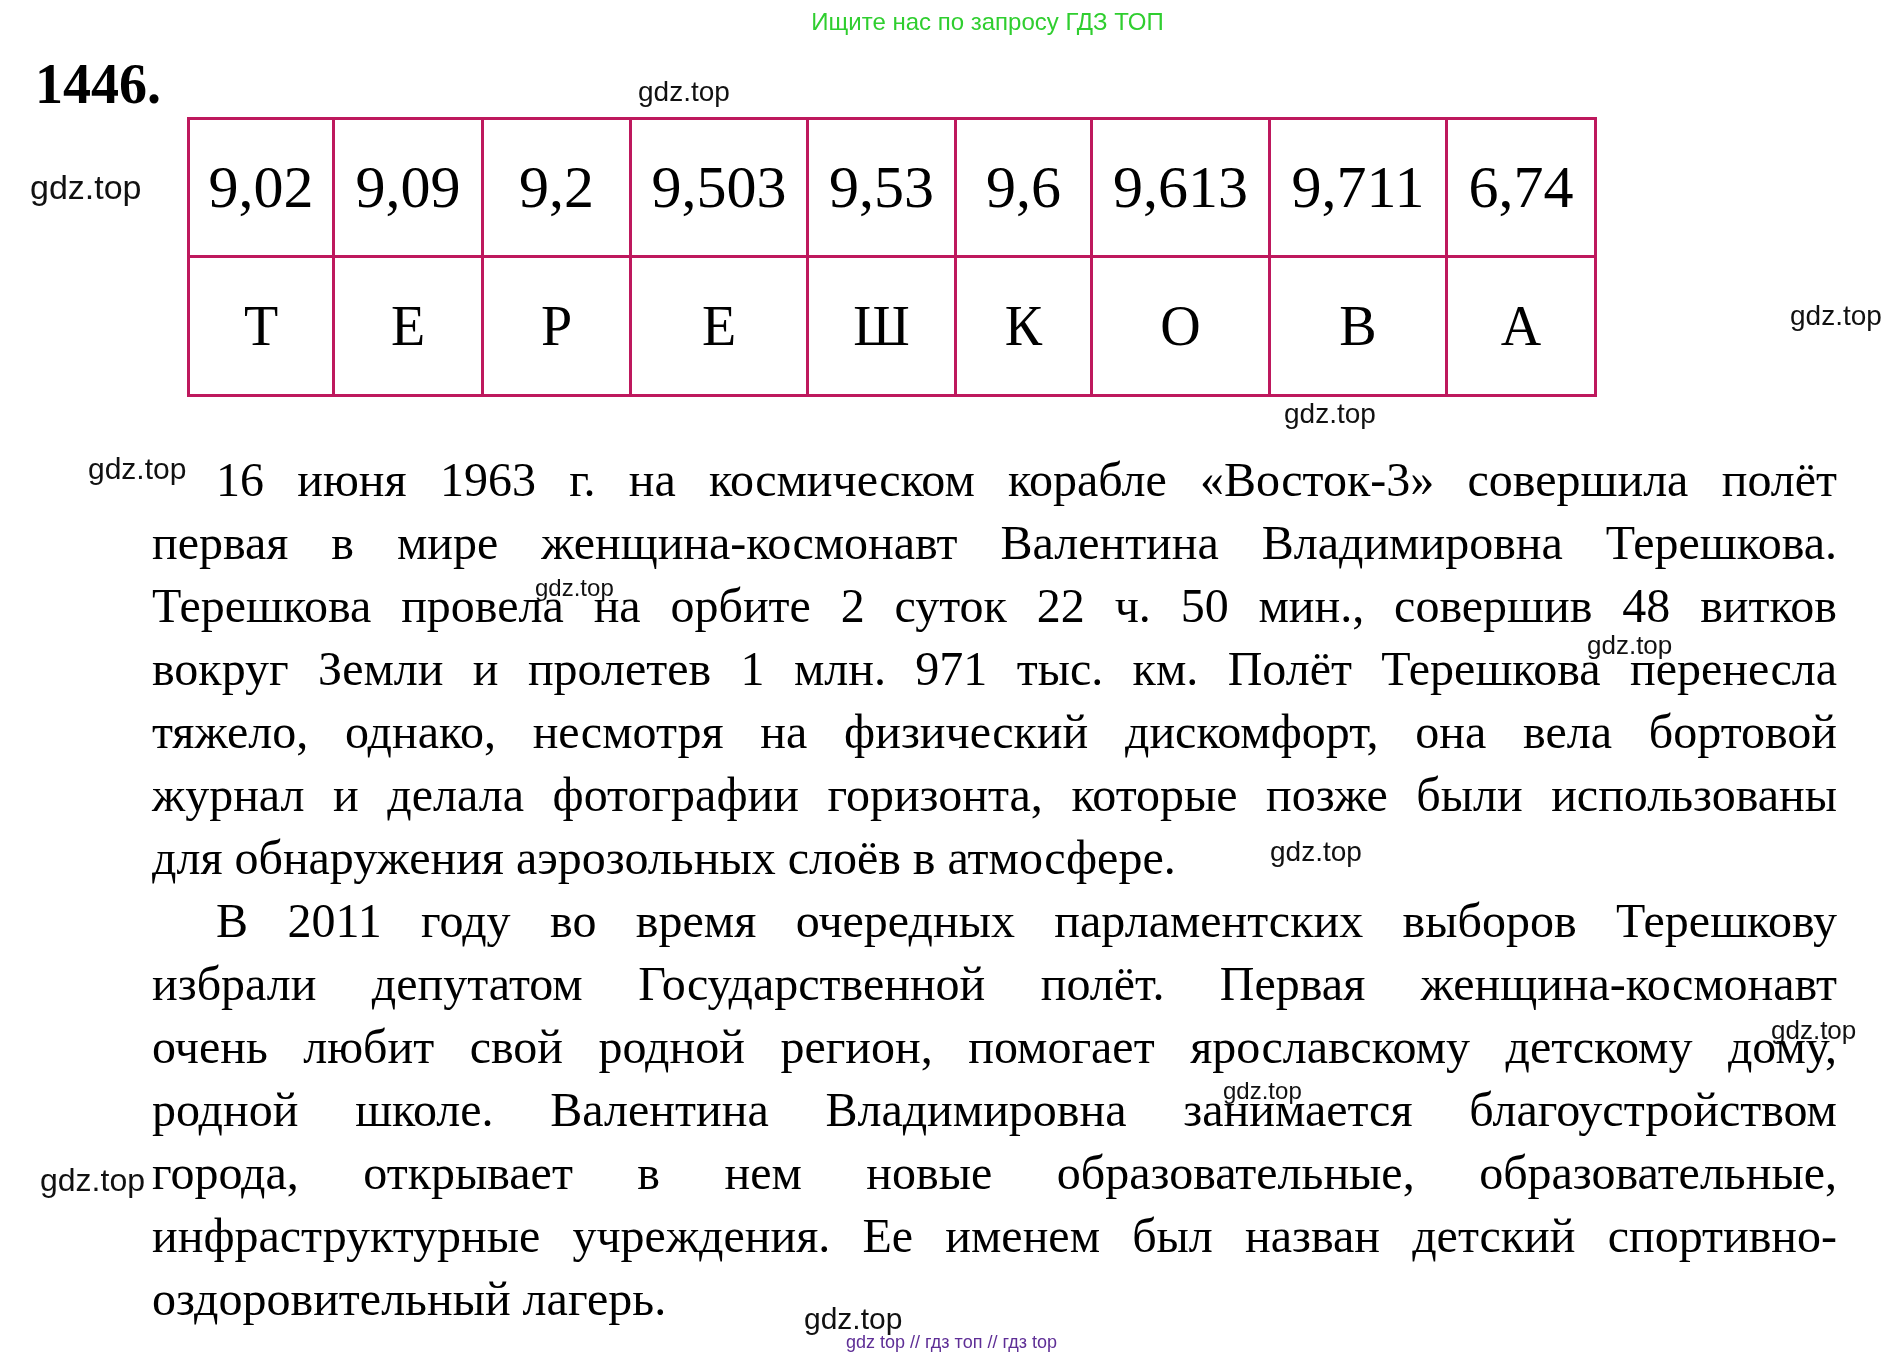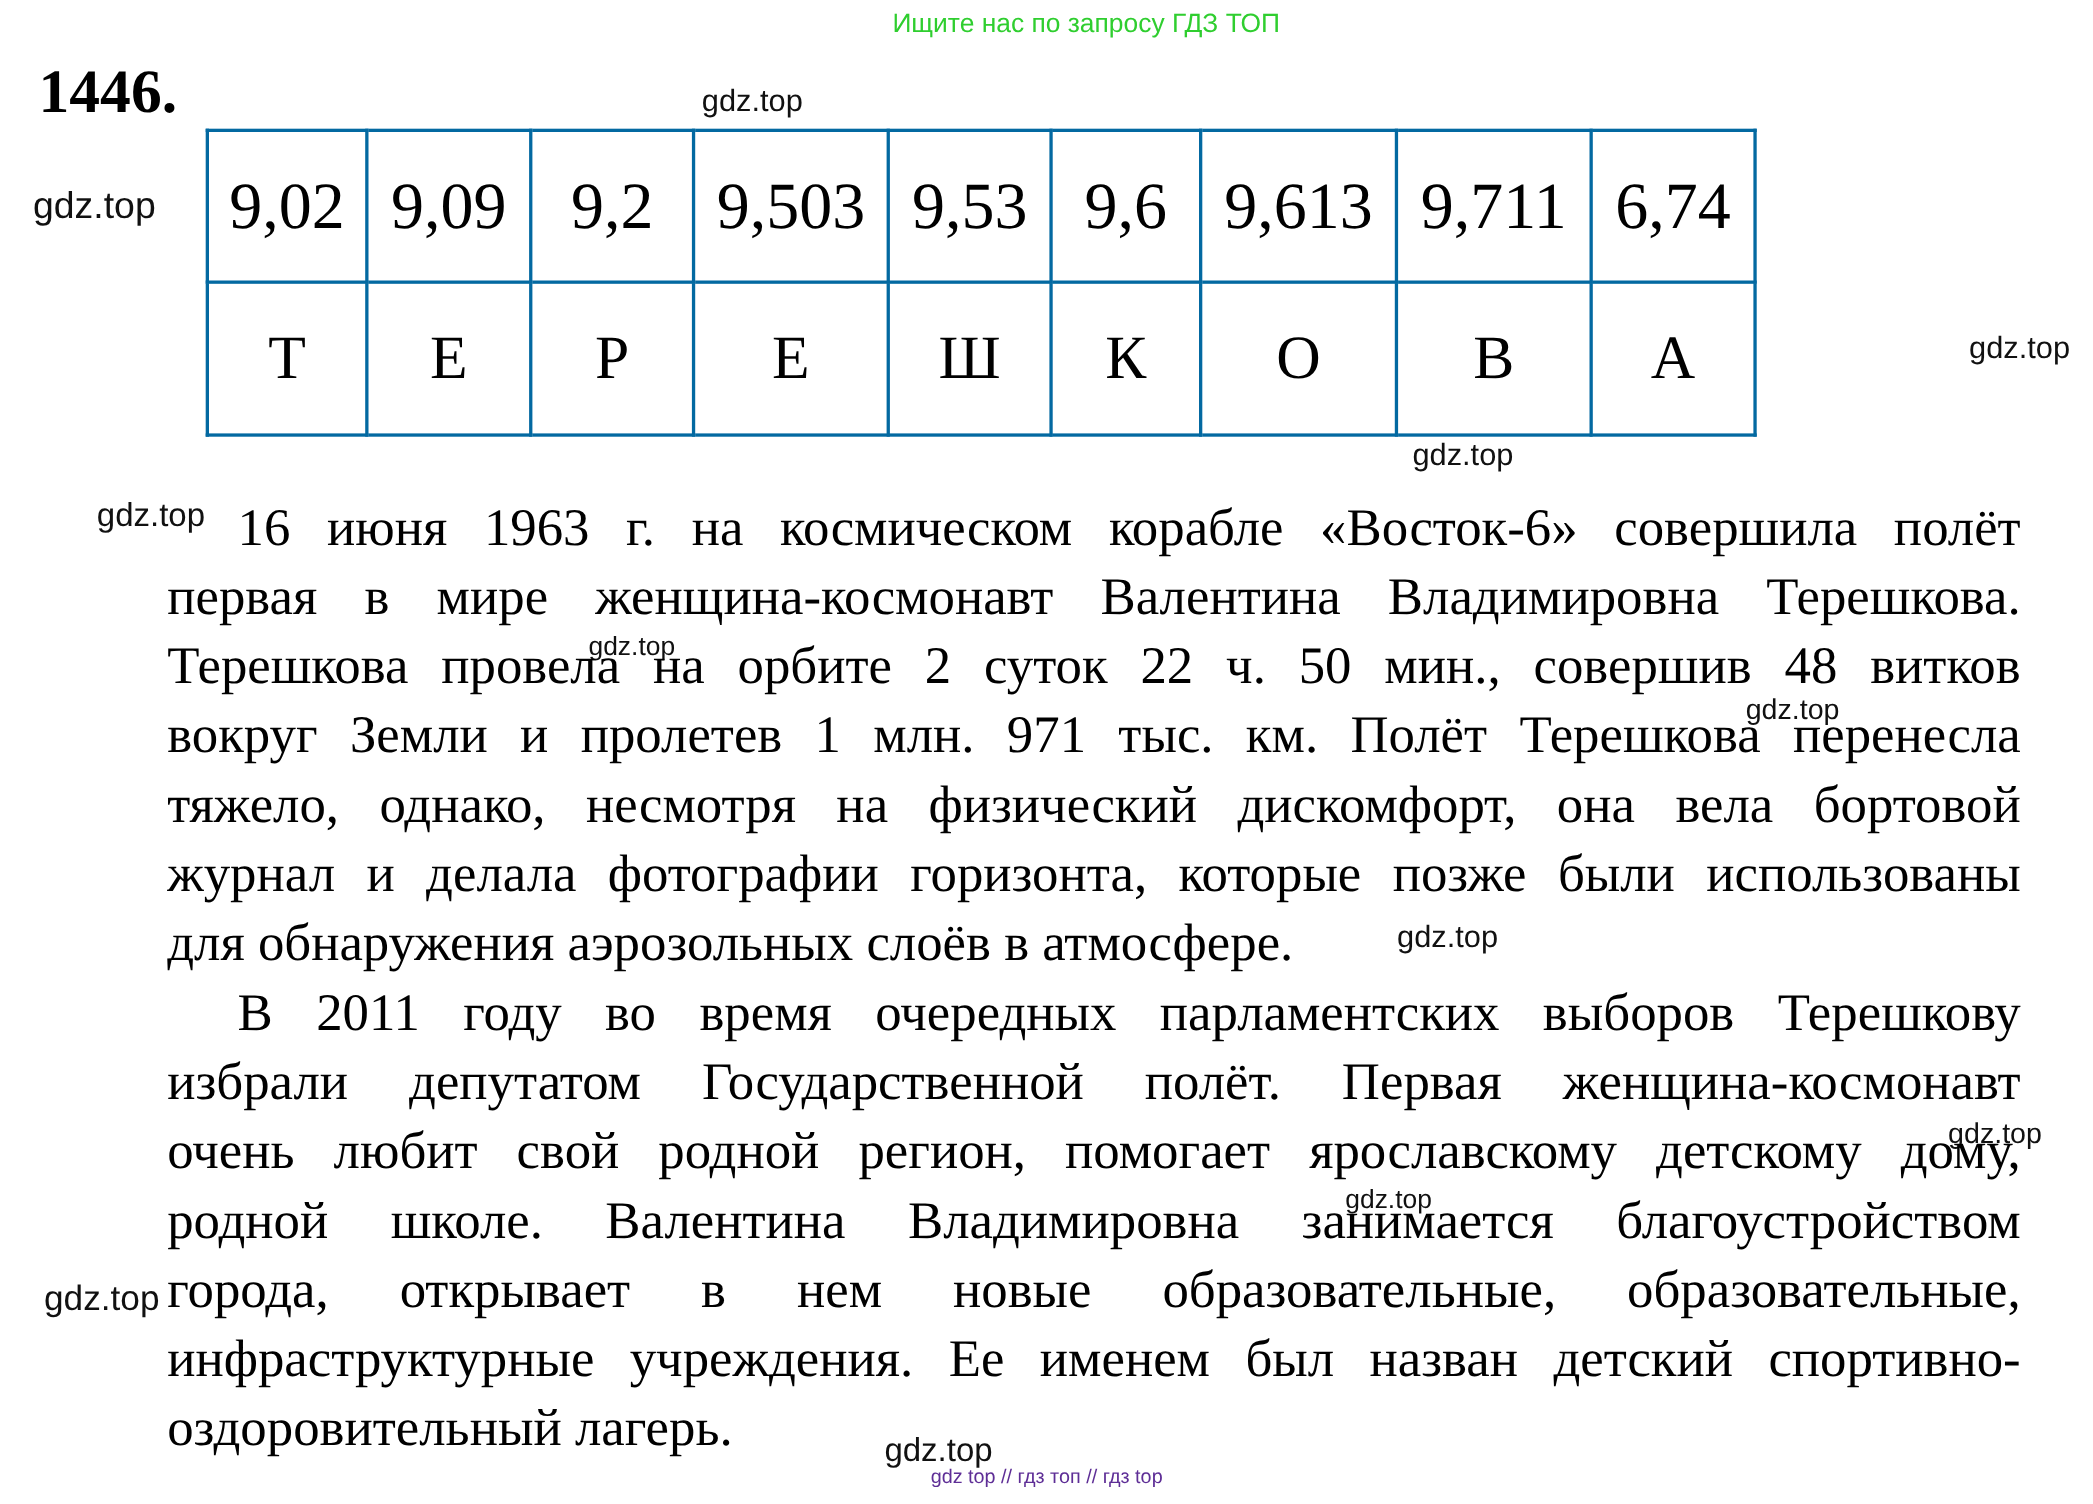--- a/index.html
+++ b/index.html
@@ -48,21 +48,21 @@
   
   .decode-table {
     position: absolute;
     left: 187px;
     top: 117px;
     border-collapse: collapse;
     table-layout: fixed;
     width: 1407px;
   }
   .decode-table td {
-    border: 3px solid #0369a1;
+    border: 3px solid #be185d;
     text-align: center;
     vertical-align: middle;
     overflow: hidden;
   }
   .decode-table tr.values-row td {
     height: 133px;
     font-size: 60px;
     font-family: "Liberation Serif", serif;
   }
   .decode-table tr.letters-row td {
@@ -158,21 +158,21 @@
     <td>К</td>
     <td>О</td>
     <td>В</td>
     <td>А</td>
   </tr>
 </tbody>
   </table>
 
 <div class="content">
   <div>
-    <div class="line indent">16 июня 1963 г. на космическом корабле «Восток-6» совершила полёт</div>
+    <div class="line indent">16 июня 1963 г. на космическом корабле «Восток-3» совершила полёт</div>
     <div class="line">первая в мире женщина-космонавт Валентина Владимировна Терешкова.</div>
     <div class="line">Терешкова провела на орбите 2 суток 22 ч. 50 мин., совершив 48 витков</div>
     <div class="line">вокруг Земли и пролетев 1 млн. 971 тыс. км. Полёт Терешкова перенесла</div>
     <div class="line">тяжело, однако, несмотря на физический дискомфорт, она вела бортовой</div>
     <div class="line">журнал и делала фотографии горизонта, которые позже были использованы</div>
     <div class="line last">для обнаружения аэрозольных слоёв в атмосфере.</div>
   </div>
   <div>
     <div class="line indent">В 2011 году во время очередных парламентских выборов Терешкову</div>
     <div class="line">избрали депутатом Государственной полёт. Первая женщина-космонавт</div>

